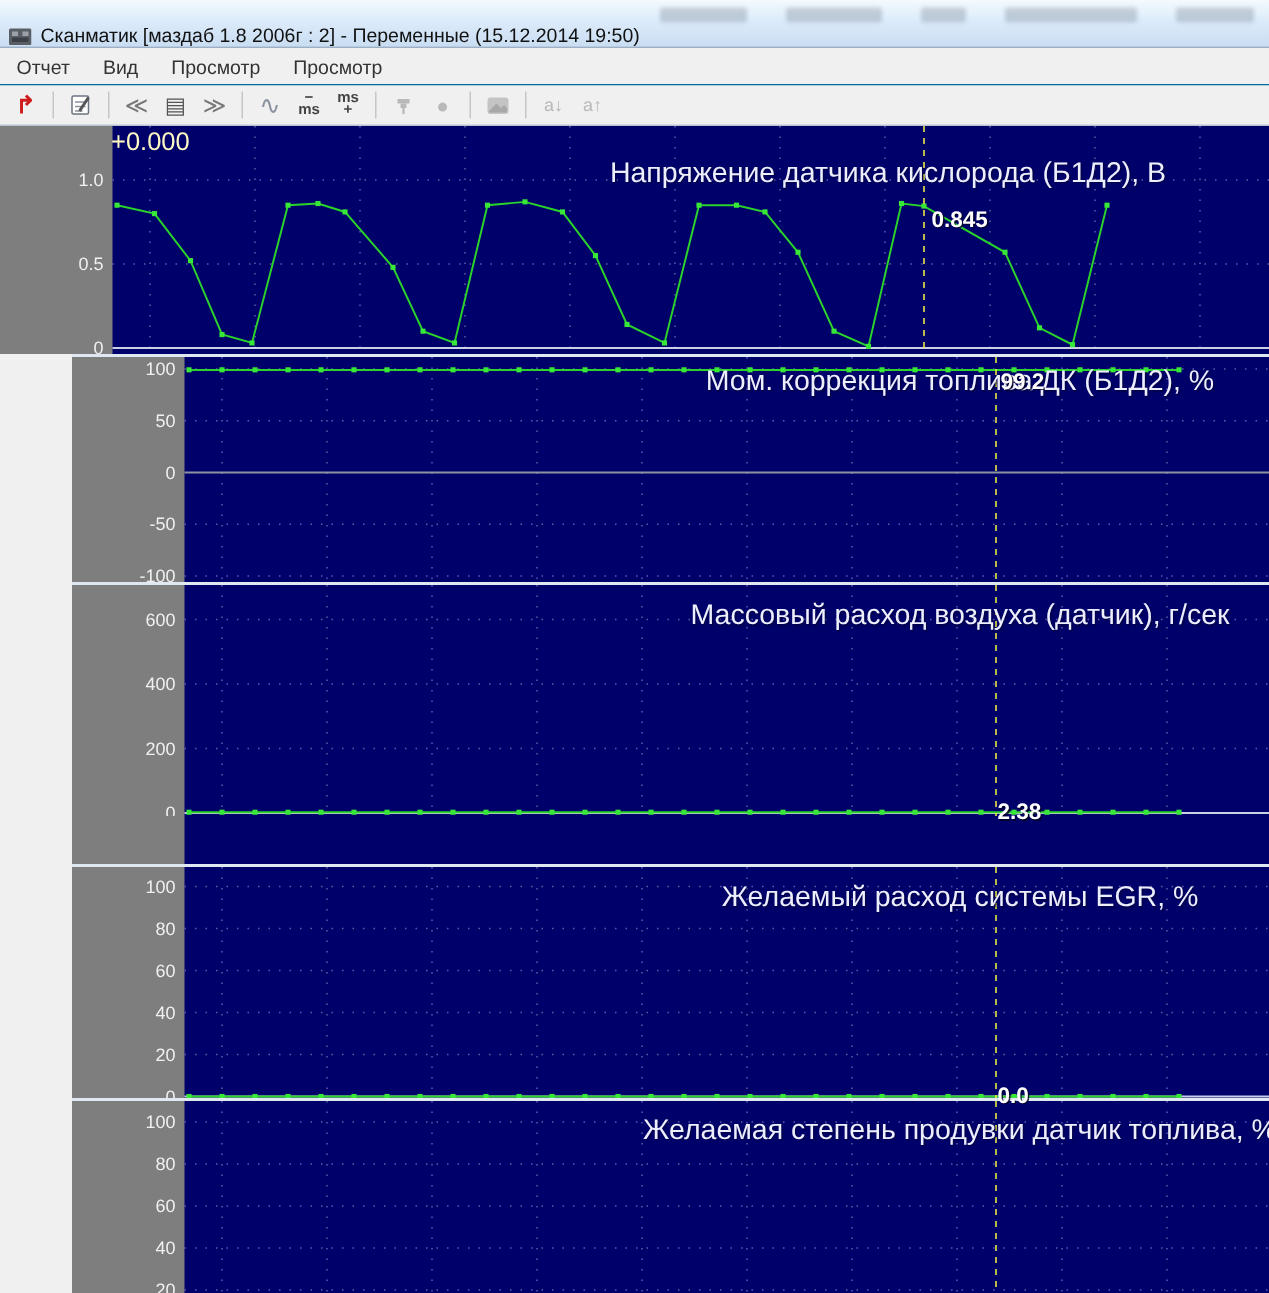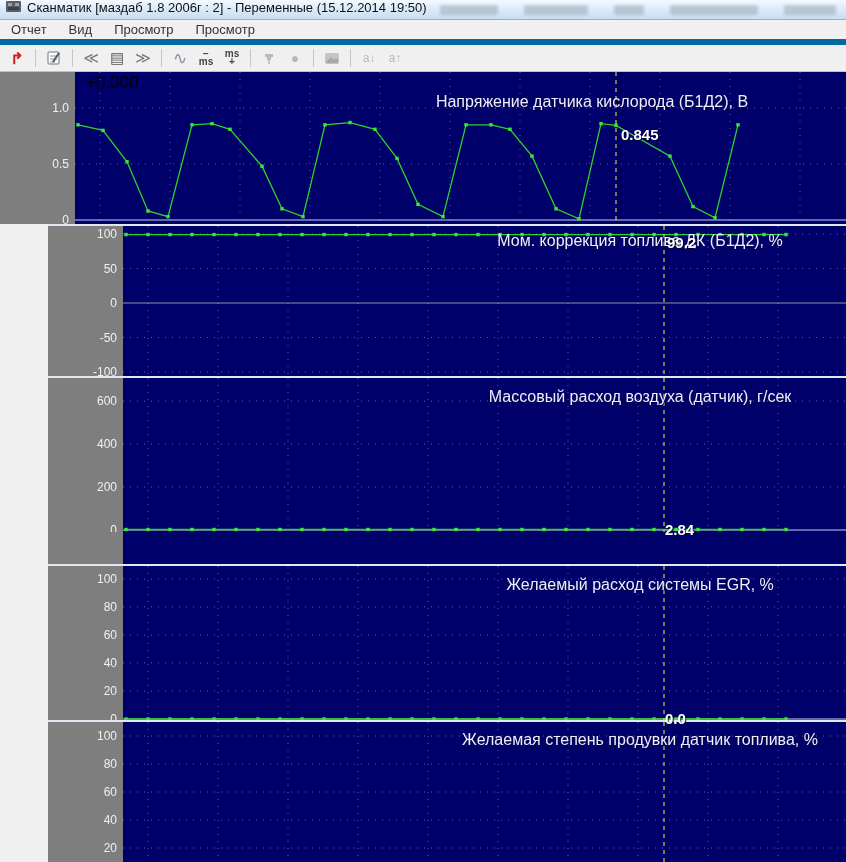--- a/index.html
+++ b/index.html
@@ -1,46 +1,46 @@
 <!DOCTYPE html>
 <html><head>
 <meta charset="utf-8">
 <style>
   * { margin:0; padding:0; box-sizing:border-box; }
   html,body { width:846px; height:862px; }
   body { font-family:"Liberation Sans", sans-serif; background:#f0f0f0; overflow:hidden; }
 
   
-  .titlebar { height:20px; background:linear-gradient(#f4fafe,#dcebfa 45%,#c9ddf2); display:flex; align-items:flex-start; padding-left:6px; position:relative; border-bottom:1px solid #9ab0c8; }
+  .titlebar { height:32px; background:linear-gradient(#f4fafe,#dcebfa 45%,#c9ddf2); display:flex; align-items:flex-end; padding-left:6px; position:relative; border-bottom:1px solid #9ab0c8; }
   .titlebar .app-title { font-size:13px; color:#111; margin-left:6px; white-space:nowrap; }
   .ghosts { position:absolute; right:10px; top:5px; display:flex; gap:26px; }
   .ghost { height:10px; border-radius:2px; background:rgba(120,135,150,.35); filter:blur(1.5px); }
 
   
-  .menubar { height:25px; background:#f0f0f0; display:flex; align-items:center; gap:0; border-bottom:6px solid #0369a1; }
+  .menubar { height:25px; background:#f0f0f0; display:flex; align-items:center; gap:0; border-bottom:1px solid #0369a1; }
   .menubar .menu-item { font-size:13px; color:#333; padding:4px 11px; cursor:default; }
 
   
   .toolbar { height:27px; background:#f0f0f0; display:flex; align-items:center; padding-left:4px; border-bottom:1px solid #b9c4d0; }
   .tbtn { min-width:24px; height:23px; display:flex; align-items:center; justify-content:center; font-size:15px; color:#777; margin:0 1px; }
   .tbtn.red { color:#cf1d1d; font-weight:bold; font-size:16px; }
   .tbtn.disabled { color:#b9b9b9; }
   .tsep { width:1px; height:18px; background:#c6c6c6; margin:0 5px; }
   .stack { display:flex; flex-direction:column; align-items:center; line-height:8px; font-size:10px; font-weight:bold; color:#444; }
   .stack span { display:block; }
 
   
   .charts { width:846px; }
   .panel { position:relative; width:846px; background:#7e7e7e; }
   .panel + .panel { border-top:2px solid #dfe7f0;margin-left:48px; }
   .plot { position:absolute; top:0; bottom:0; left:75px; right:0; background:#00006a; }
   .chart-svg { position:absolute; left:0; top:0; display:block; }
-  .chart-title { position:absolute; left:592px; transform:translateX(-50%); white-space:nowrap; font-size:16px; color:#eceefc; text-shadow:1px 1px 1px rgba(0,0,60,.7); z-index:3; }
+  .chart-title { position:absolute; left:592px; transform:translateX(-50%); white-space:nowrap; font-size:19px; color:#eceefc; text-shadow:1px 1px 1px rgba(0,0,60,.7); z-index:3; }
   .cursor-value { position:absolute; font-size:15px; font-weight:bold; color:#ffffff; text-shadow:1px 1px 0 rgba(0,0,30,.8); z-index:4; white-space:nowrap; }
-  .overlay-val { position:absolute; left:86px; top:1px; font-size:17px; color:#000000; z-index:3; }
+  .overlay-val { position:absolute; left:74px; top:1px; font-size:17px; color:#fef9c3; z-index:3; }
 
   
   .bottombar { height:10px; background:#e8f1fa; position:relative; border-top:1px solid #cdd8e4; }
   .grip { position:absolute; left:4px; top:1px; width:9px; height:7px; border-left:1px solid #8b97a5; transform:skewX(-35deg); }
 </style>
 </head>
 <body>
 
 <div class="titlebar">
   <svg width="15" height="13" aria-hidden="true">
@@ -288,21 +288,21 @@
         <rect x="604.3" y="149.78830000000002" width="3.4" height="3.4" fill="#38e838"></rect>
         <rect x="626.3" y="149.78830000000002" width="3.4" height="3.4" fill="#38e838"></rect>
         <rect x="648.3" y="149.78830000000002" width="3.4" height="3.4" fill="#38e838"></rect>
         <rect x="670.3" y="149.78830000000002" width="3.4" height="3.4" fill="#38e838"></rect>
         <rect x="692.3" y="149.78830000000002" width="3.4" height="3.4" fill="#38e838"></rect>
         <rect x="714.3" y="149.78830000000002" width="3.4" height="3.4" fill="#38e838"></rect>
         <rect x="736.3" y="149.78830000000002" width="3.4" height="3.4" fill="#38e838"></rect>
         <line x1="616" y1="0" x2="616" y2="154" stroke="#f5f542" stroke-width="1" stroke-dasharray="4 4"></line>
       </svg>
     <span class="chart-title" style="top:10px">Массовый расход воздуха (датчик), г/сек</span>
-    <span class="cursor-value" style="left:617px;top:143px">2.84</span>
+    <span class="cursor-value" style="left:617px;top:143px">2.38</span>
   </div>
 
   <div class="panel" style="height:156px">
     <div class="plot"></div>
     <svg class="chart-svg" width="846" height="154" viewBox="0 0 846 154">
         <line x1="100" y1="0" x2="100" y2="154" stroke="#5e5ea8" stroke-width="1" stroke-dasharray="1 6"></line>
         <line x1="170" y1="0" x2="170" y2="154" stroke="#5e5ea8" stroke-width="1" stroke-dasharray="1 6"></line>
         <line x1="240" y1="0" x2="240" y2="154" stroke="#5e5ea8" stroke-width="1" stroke-dasharray="1 6"></line>
         <line x1="310" y1="0" x2="310" y2="154" stroke="#5e5ea8" stroke-width="1" stroke-dasharray="1 6"></line>
         <line x1="380" y1="0" x2="380" y2="154" stroke="#5e5ea8" stroke-width="1" stroke-dasharray="1 6"></line>

